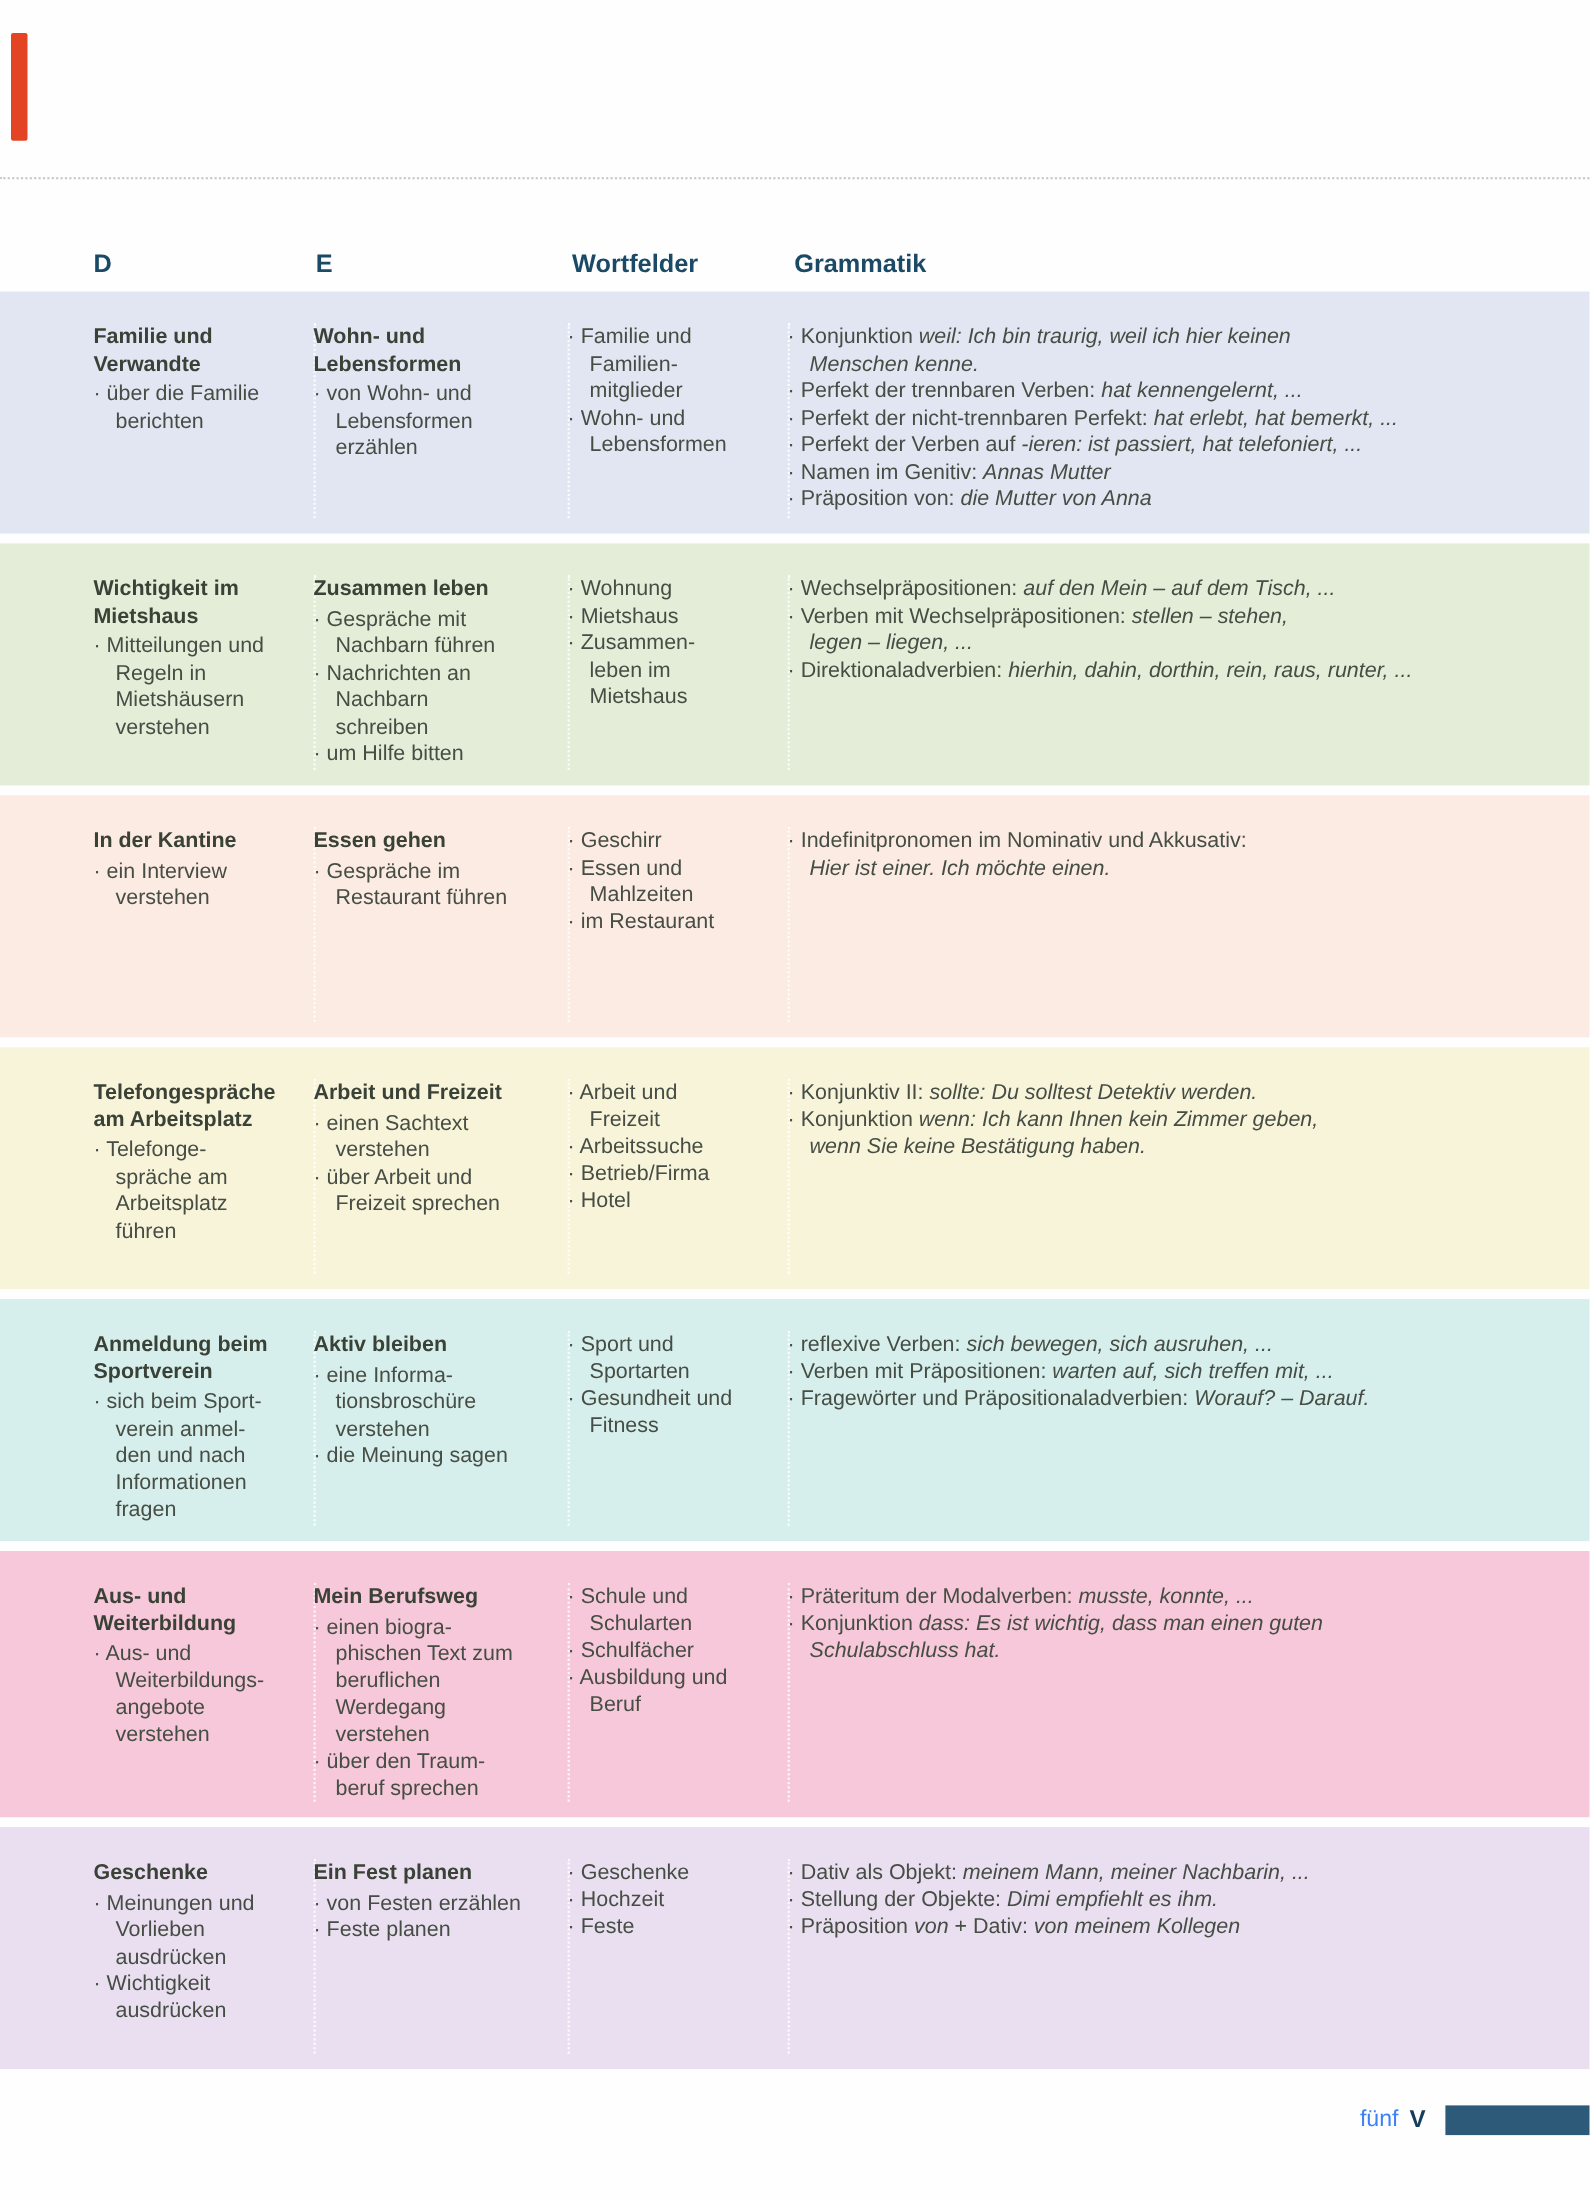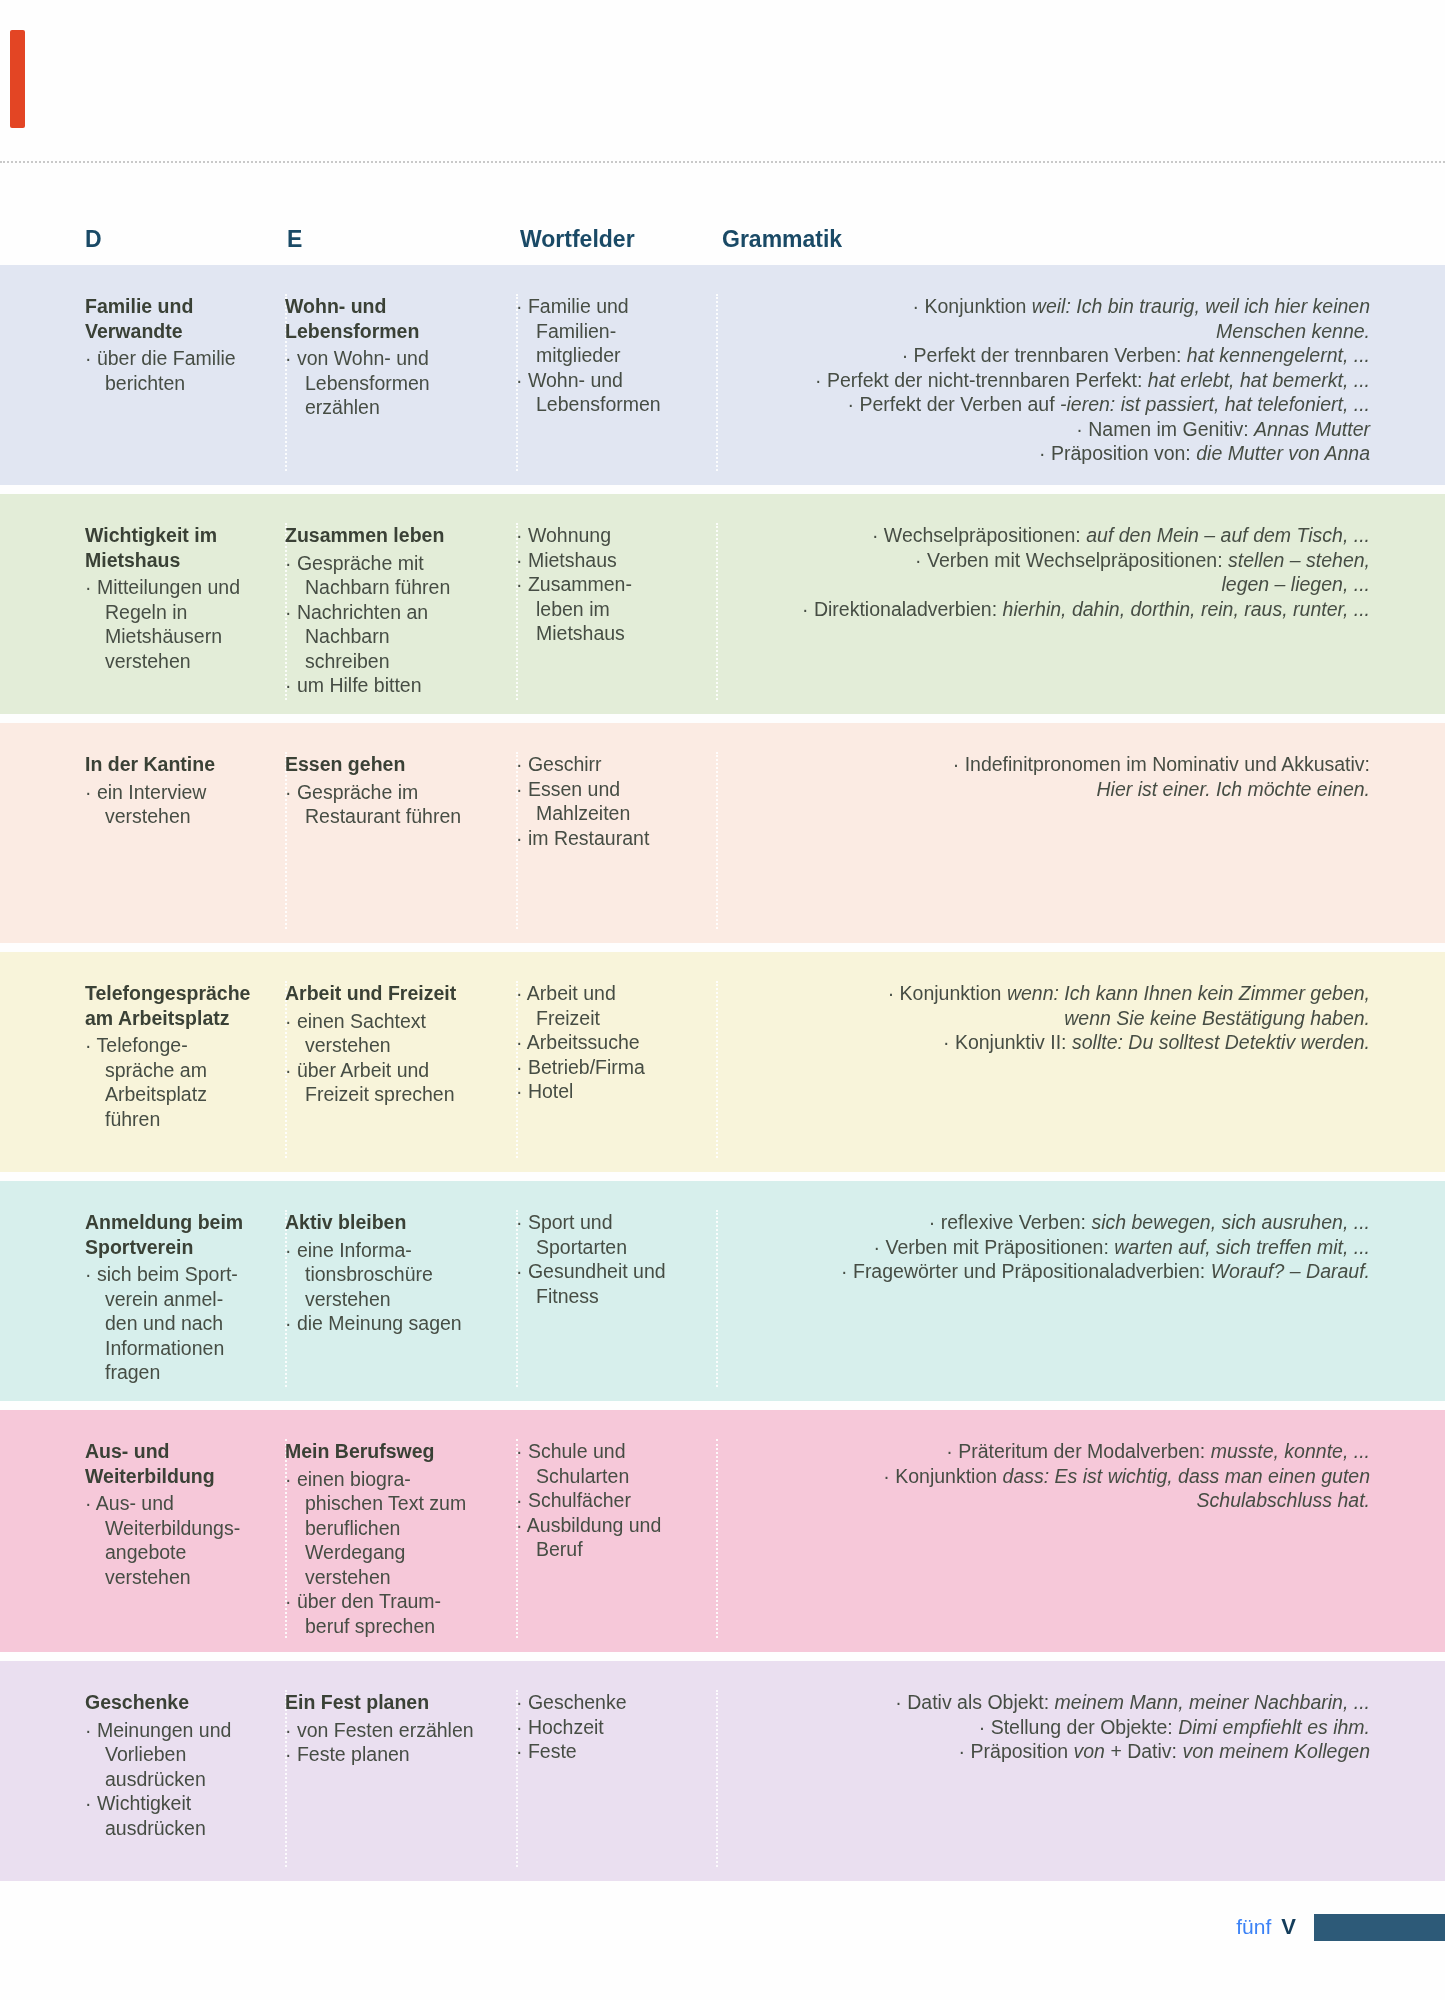--- a/index.html
+++ b/index.html
@@ -14,21 +14,21 @@
   .hc-d{width:202px;}
   .hc-e{width:233px;}
   .hc-w{width:202px;}
   .hc-g{flex:1;}
   .band{display:flex;min-height:220px;margin-bottom:9px;padding:29px 0 14px 85px;box-sizing:border-box;}
   .col{box-sizing:border-box;}
   .col-d{width:202px;padding-right:30px;border-right:2px dotted rgba(255,255,255,.85);}
   .col-e{width:233px;padding-right:38px;border-right:2px dotted rgba(255,255,255,.85);}
   .col-w{width:202px;padding-right:44px;border-right:2px dotted rgba(255,255,255,.85);}
   .col-d,.col-e,.col-w{margin-right:-2px;}
-  .col-g{flex:1;padding-right:75px;text-align:right;}
+  .col-g{flex:1;padding-right:75px;}
   .cell-title{font-weight:bold;font-size:19.5px;line-height:24.5px;color:#3a4136;margin-bottom:3px;}
   .item{font-size:19.5px;line-height:24.5px;padding-left:20px;text-indent:-20px;color:#464d44;}
   .it{font-style:italic;}
   .footer{position:absolute;top:1912px;right:0;display:flex;align-items:center;height:30px;}
   .footer-word{font-size:21px;color:#3b82f6;}
   .footer-letter{font-size:22px;font-weight:bold;color:#143d5b;margin:0 18px 0 10px;}
   .footer-bar{width:131px;height:27px;}
 </style>
 </head>
 <body>
@@ -116,22 +116,22 @@
           <div class="item">· <span>einen Sachtext verstehen</span></div>
           <div class="item">· <span>über Arbeit und Freizeit sprechen</span></div>
         </div>
         <div class="col col-w">
           <div class="item">· <span>Arbeit und Freizeit</span></div>
           <div class="item">· <span>Arbeitssuche</span></div>
           <div class="item">· <span>Betrieb/Firma</span></div>
           <div class="item">· <span>Hotel</span></div>
         </div>
         <div class="col col-g">
+          <div class="item">· <span>Konjunktiv II: </span><span class="it">sollte: Du solltest Detektiv werden.</span></div>
           <div class="item">· <span>Konjunktion </span><span class="it">wenn: Ich kann Ihnen kein Zimmer geben,</span><br><span class="it">wenn Sie keine Bestätigung haben.</span></div>
-          <div class="item">· <span>Konjunktiv II: </span><span class="it">sollte: Du solltest Detektiv werden.</span></div>
         </div>
       </div>
       <div class="band" style="background: rgb(215, 239, 236);">
         <div class="col col-d">
           <div class="cell-title">Anmeldung beim Sportverein</div>
           <div class="item">· <span>sich beim Sport-verein anmel-den und nach Informationen fragen</span></div>
         </div>
         <div class="col col-e">
           <div class="cell-title">Aktiv bleiben</div>
           <div class="item">· <span>eine Informa-tionsbroschüre verstehen</span></div>

